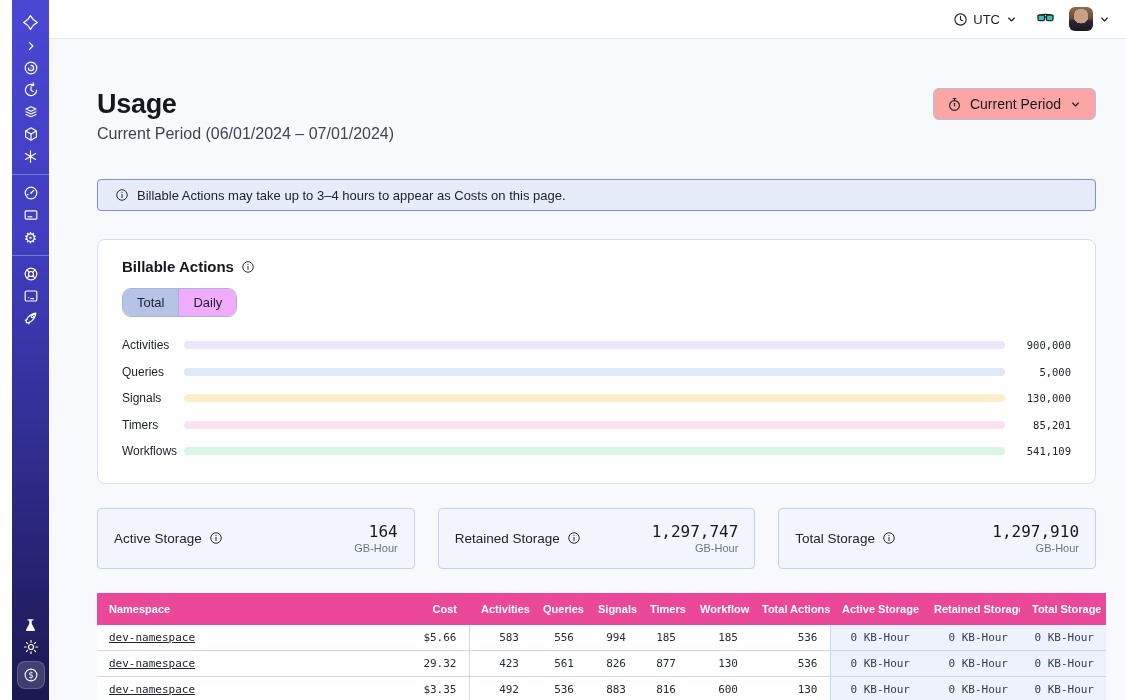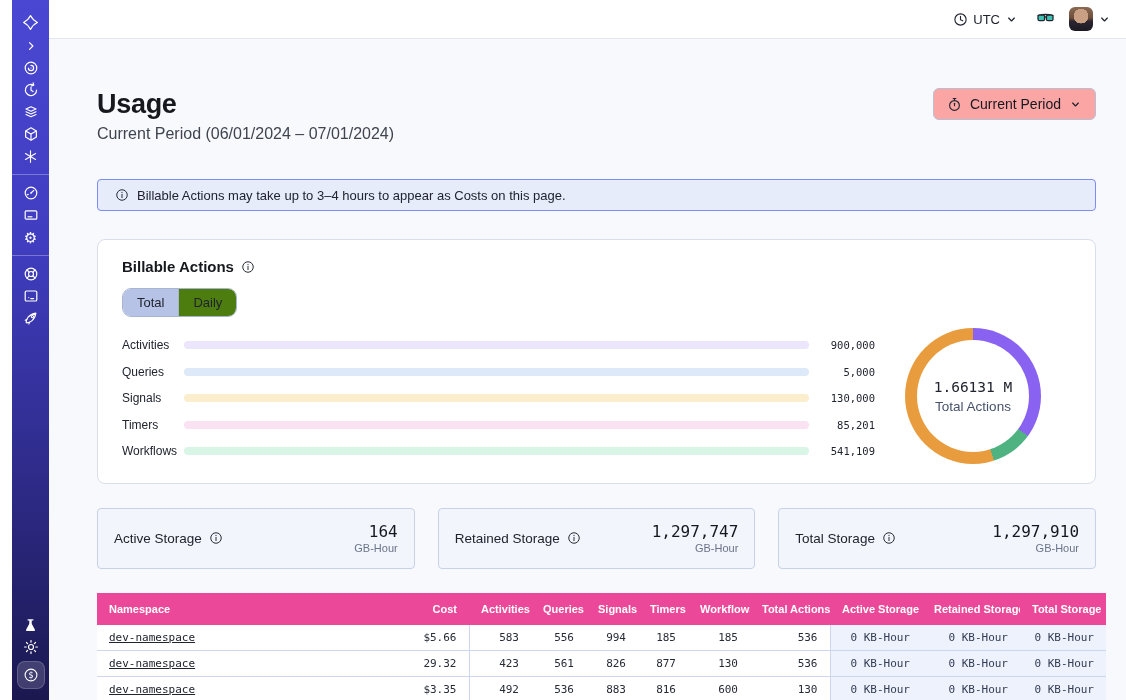--- a/index.html
+++ b/index.html
@@ -43,21 +43,21 @@
     border-radius:6px; padding:7px 13px; font-size:14px; color:#16181d; cursor:pointer; }
 
   .banner { margin-top:36px; background:#e7ecfb; border:1px solid #7c8cf0; border-radius:4px;
     height:32px; display:flex; align-items:center; gap:8px; padding:0 17px; font-size:13px; color:#20242e; }
 
   
   .card { margin-top:28px; background:#fff; border:1px solid #d9dee9; border-radius:8px; padding:18px 24px 18px; }
   .card-title-row { display:flex; align-items:center; gap:7px; }
   .card-title { font-size:15px; font-weight:700; color:#16181d; }
   .tabs { display:inline-flex; margin-top:13px; border:1px solid #a9b4d3; border-radius:9px; overflow:hidden; }
-  .tab { padding:6px 14px; font-size:13px; color:#20242e; background:#4d7c0f; cursor:pointer; }
+  .tab { padding:6px 14px; font-size:13px; color:#20242e; background:#f0abfc; cursor:pointer; }
   .tab.selected { background:#b6c3e6; }
   .tab + .tab { border-left:1px solid #a9b4d3; }
 
   .chart-wrap { display:flex; margin-top:11px; }
   .bars { flex:1 1 auto; padding-top:4px; }
   .bar-row { display:flex; align-items:center; height:26.5px; }
   .bar-label { width:62px; font-size:12px; color:#20242e; flex:0 0 auto; }
   .bar-track { flex:1 1 auto; height:8px; border-radius:4px; overflow:hidden; background:#eee; }
   .bar-fill { height:8px; border-radius:4px; }
   .bar-value { width:66px; text-align:right; font-family:"DejaVu Sans Mono", monospace; font-size:10.5px; color:#20242e; flex:0 0 auto; }
@@ -311,28 +311,20 @@
             </div>
             <div class="bar-row">
               <span class="bar-label">Timers</span>
               <span class="bar-track" style="background-color: rgb(251, 226, 242);"><span class="bar-fill" style="width: 11%; background-color: rgb(217, 73, 140);"></span></span>
               <span class="bar-value">85,201</span>
             </div>
             <div class="bar-row">
               <span class="bar-label">Workflows</span>
               <span class="bar-track" style="background-color: rgb(217, 245, 230);"><span class="bar-fill" style="width: 32%; background-color: rgb(79, 179, 129);"></span></span>
               <span class="bar-value">541,109</span>
-            </div>
-          </div>
-          <div class="donut-wrap">
-            <div class="donut" id="donut-ring" style="background: conic-gradient(rgb(138, 98, 242) 0%, rgb(138, 98, 242) 35%, rgb(79, 179, 129) 35%, rgb(79, 179, 129) 45%, rgb(232, 156, 62) 45%, rgb(232, 156, 62) 100%);">
-              <div class="donut-hole">
-                <span class="donut-value">1.66131 M</span>
-                <span class="donut-label">Total Actions</span>
-              </div>
             </div>
           </div>
         </div>
       </div>
 
       <div class="storage-row">
         <div class="storage-card">
           <span class="storage-label">
             <span>Active Storage</span>
             <svg class="icon-inline" width="14" height="14" viewBox="0 0 16 16" fill="none" stroke="#20242e" stroke-width="1.1">

